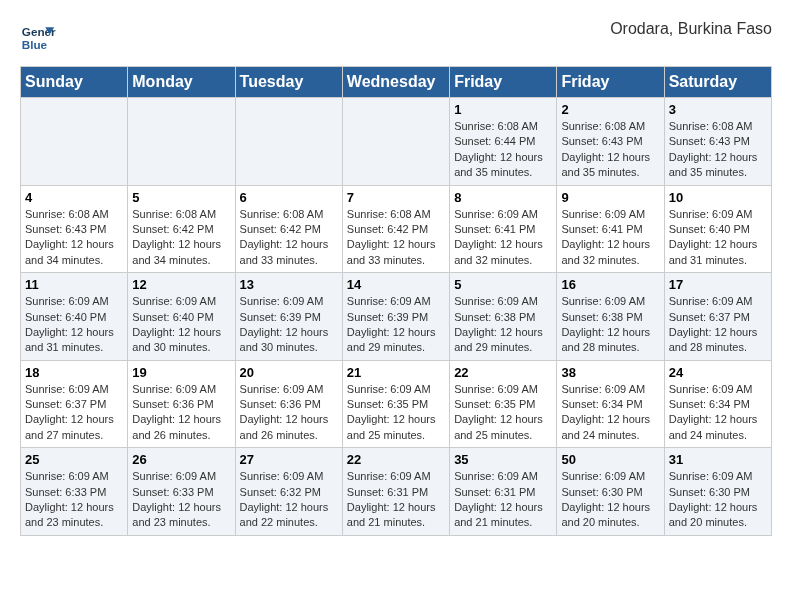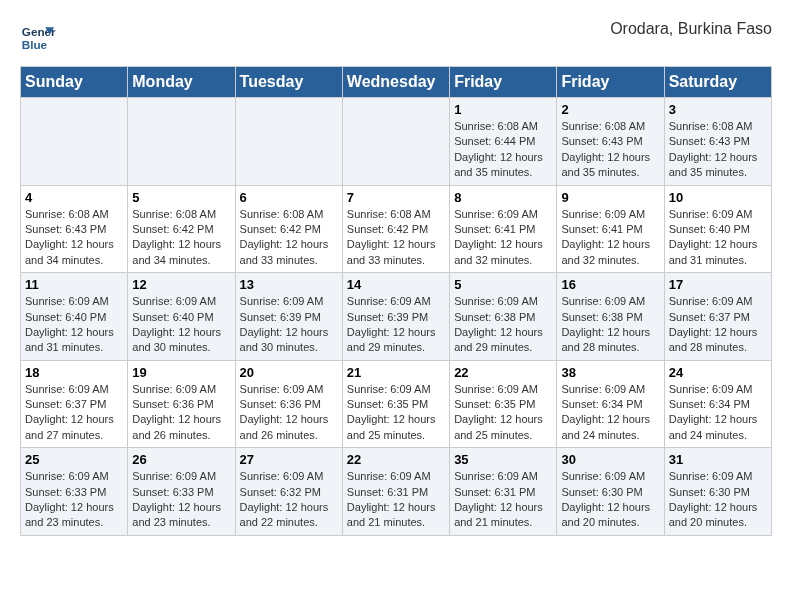--- a/index.html
+++ b/index.html
@@ -315,21 +315,21 @@
 and 21 minutes.</div>
         </td>
         <td>
           <div class="day-number">35</div>
           <div class="day-info" style="white-space: pre-line;">Sunrise: 6:09 AM
 Sunset: 6:31 PM
 Daylight: 12 hours
 and 21 minutes.</div>
         </td>
         <td>
-          <div class="day-number">30</div>
+          <div class="day-number">50</div>
           <div class="day-info" style="white-space: pre-line;">Sunrise: 6:09 AM
 Sunset: 6:30 PM
 Daylight: 12 hours
 and 20 minutes.</div>
         </td>
         <td>
           <div class="day-number">31</div>
           <div class="day-info" style="white-space: pre-line;">Sunrise: 6:09 AM
 Sunset: 6:30 PM
 Daylight: 12 hours

